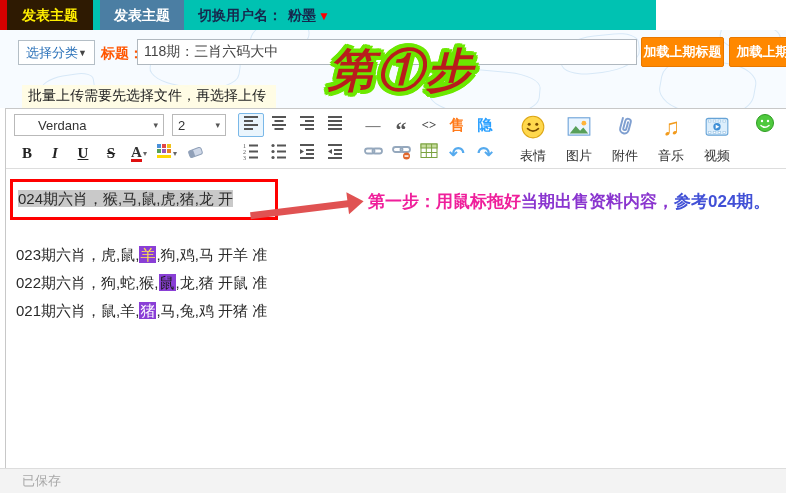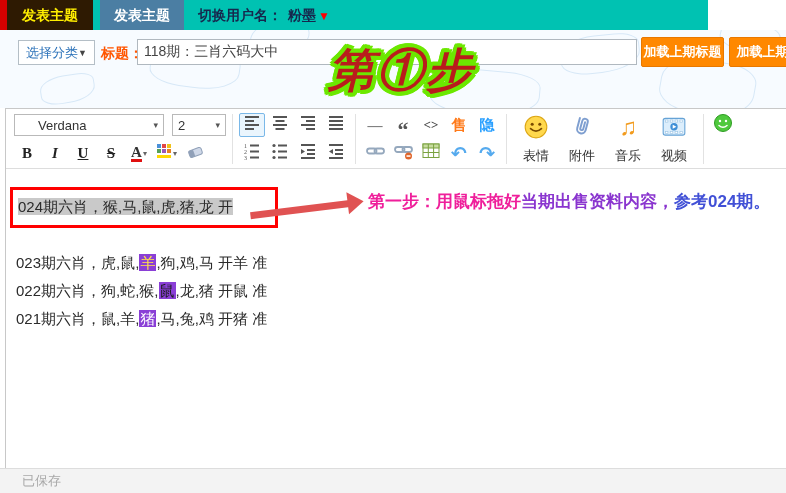--- a/index.html
+++ b/index.html
@@ -1,21 +1,21 @@
 <!DOCTYPE html>
 <html><head>
 <meta charset="utf-8">
 <style>
   * { margin:0; padding:0; box-sizing:border-box; }
   html,body { width:786px; height:493px; overflow:hidden; background:#fff;
     font-family:"Liberation Sans", sans-serif; }
   .stage { position:relative; width:786px; height:493px; background:#fff; }
 
   
-  .topbar { position:absolute; left:0; top:0; width:708px; height:30px;
+  .topbar { position:absolute; left:0; top:0; width:656px; height:30px;
     background:#00c2b2; display:flex; align-items:stretch; }
   .red-accent { width:7px; background:#d40000; }
   .tab-publish { background:#2e1a02; color:#ffee00; font-weight:bold; font-size:14px;
     line-height:30px; padding:0 15px; cursor:pointer; }
   .tab-gap { width:7px; }
   .tab-vote { background:#4b7ea3; color:#ffffff; font-weight:bold; font-size:14px;
     line-height:30px; padding:0 14px; cursor:pointer; }
   .switch-user { margin-left:14px; line-height:30px; font-size:14px; font-weight:bold;
     color:#16274d; }
   .switch-user .uname { margin-left:6px; }
@@ -89,21 +89,21 @@
     font-family:"DejaVu Sans", sans-serif; }
   .tb-big { display:flex; align-items:stretch; gap:4px; padding:0 2px; }
   .big-item { width:42px; display:flex; flex-direction:column; align-items:center;
     justify-content:space-between; padding:2px 0 1px 0; cursor:pointer; }
   .big-item .blabel { font-size:13px; color:#333; }
   .small-top { justify-content:flex-start; }
   .small-top .tb-row { gap:6px; }
 
   
   .content { position:relative; height:299px; font-size:15px; color:#2b2b2b; }
-  .lines { position:absolute; left:10px; top:18px; }
+  .lines { position:absolute; left:10px; top:10px; }
   .sel-box { display:inline-block; border:3px solid #ff0000; padding:3px 42px 4px 5px;
     margin-left:-6px; }
   .sel-text { background:#c9c9c9; }
   .cline { line-height:28px; white-space:nowrap; }
   .cline.first-after { margin-top:21px; }
   .mk { padding:0 1px; }
   .mk-y { background:#8a3fd6; color:#ffe24a; }
   .mk-k { background:#8a3fd6; color:#1c1c1c; }
   .mk-w { background:#8a3fd6; color:#ffffff; }
 
@@ -154,20 +154,21 @@
     <span>选择分类</span>
     <span class="dcaret">▼</span>
   </div>
   <div class="title-label">标题：</div>
   <input class="title-input" type="text" value="118期：三肖六码大中" style="">
   <button class="load-btn b1">加载上期标题</button>
   <button class="load-btn b2">加载上期内</button>
 
   <div class="step-badge">第①步</div>
 
+  <div class="upload-hint">批量上传需要先选择文件，再选择上传</div>
 
   <div class="editor">
     <div class="toolbar">
 
       <div class="tb-col">
         <div class="tb-row">
           <div class="select font-select">
             <span>Verdana</span>
             <span class="sel-caret">▾</span>
           </div>
@@ -376,20 +377,28 @@
 
       <div class="tb-big">
         <div class="big-item">
           <span><svg width="26" height="26" viewBox="0 0 24 24">
                 <circle cx="12" cy="12" r="10" fill="#ffd84d" stroke="#dca616"></circle>
                 <circle cx="8.5" cy="9.5" r="1.4" fill="#7a4b00"></circle>
                 <circle cx="15.5" cy="9.5" r="1.4" fill="#7a4b00"></circle>
                 <path d="M7 13.5 q5 4.5 10 0" stroke="#7a4b00" stroke-width="1.6" fill="none" stroke-linecap="round"></path>
               </svg></span>
           <span class="blabel">表情</span>
+        </div>
+        <div class="big-item">
+          <span><svg width="26" height="26" viewBox="0 0 24 24">
+                <rect x="2" y="3.5" width="20" height="16" fill="#eaf5ff" stroke="#6aa0d8"></rect>
+                <circle cx="16.5" cy="8.5" r="2.2" fill="#ffb43a"></circle>
+                <path d="M3.5 18 l5.5-7 4 4.5 3-3 4.5 5.5 z" fill="#58a05a"></path>
+              </svg></span>
+          <span class="blabel">图片</span>
         </div>
         <div class="big-item">
           <span><svg width="26" height="26" viewBox="0 0 24 24">
                 <g transform="rotate(15 12 12)">
                   <path d="M8 4.5 V14 a4 4 0 0 0 8 0 V6.5 a2.6 2.6 0 0 0 -5.2 0 V13.5 a1.4 1.4 0 0 0 2.8 0 V7" fill="none" stroke="#7f9fd0" stroke-width="1.8" stroke-linecap="round"></path>
                 </g>
               </svg></span>
           <span class="blabel">附件</span>
         </div>
         <div class="big-item">

